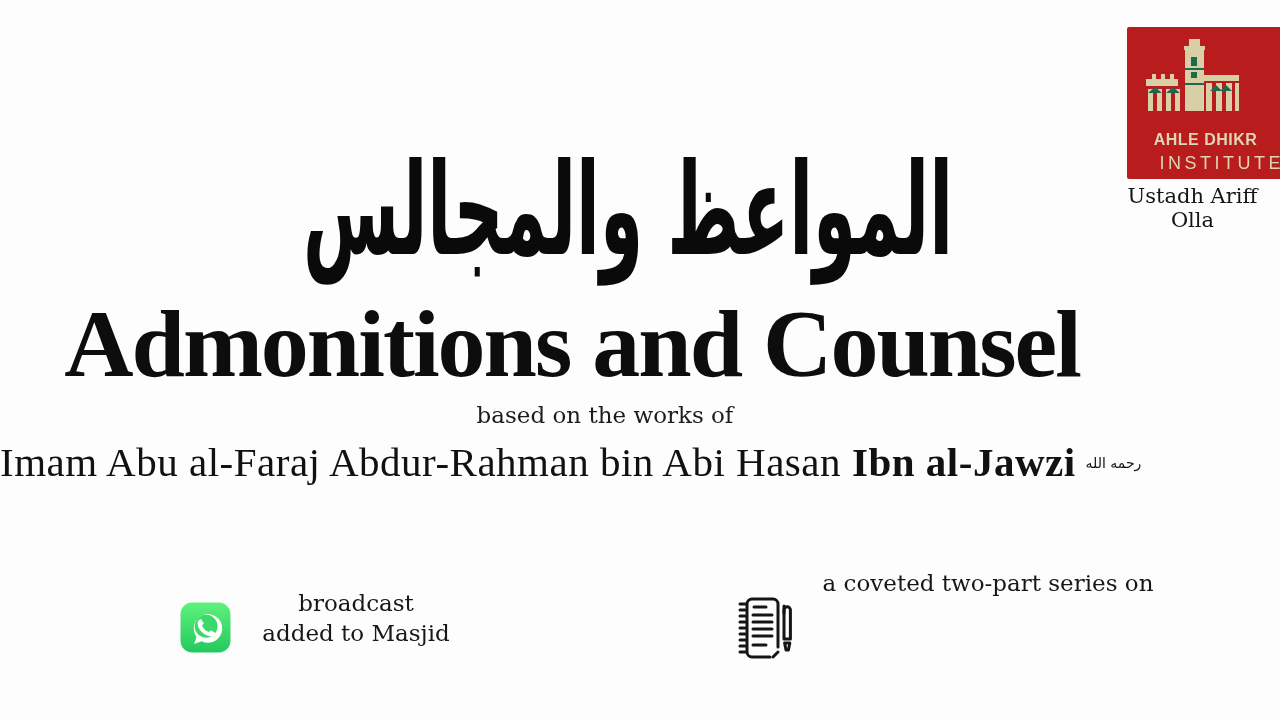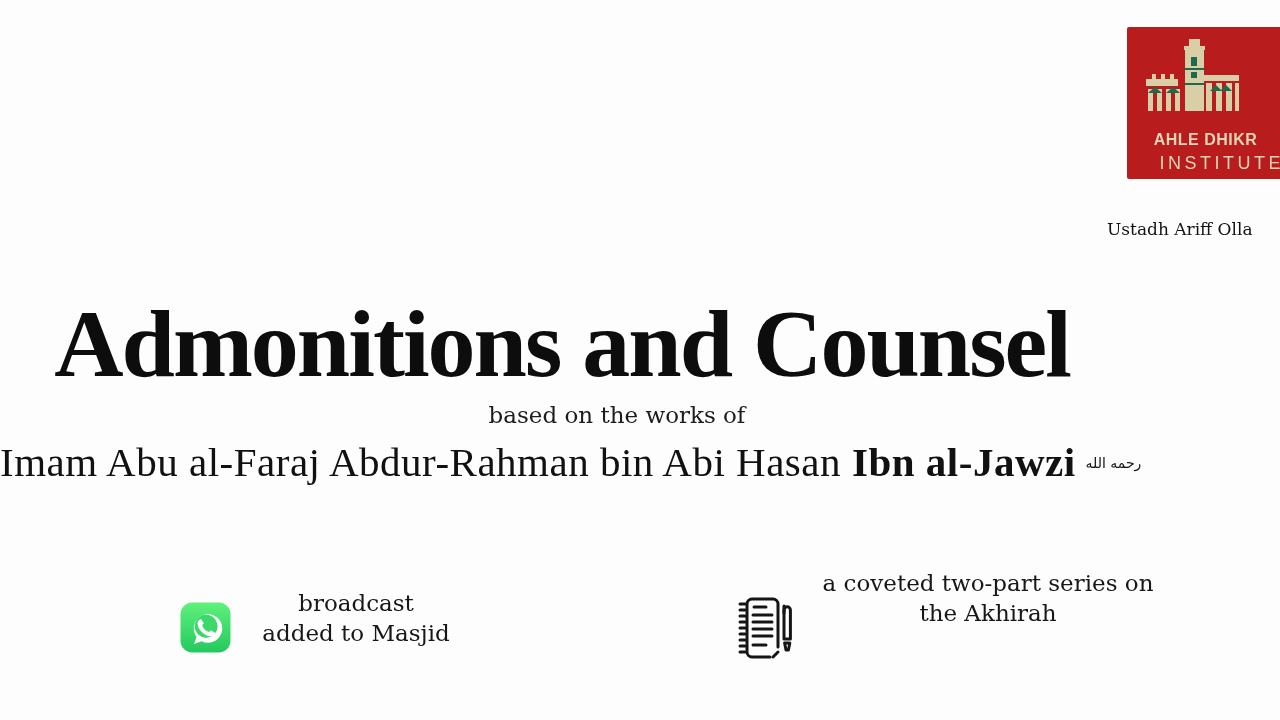--- a/index.html
+++ b/index.html
@@ -24,21 +24,21 @@
   .calligraphy svg { width: 100%; height: 100%; }
   .calligraphy text {
     font-family: "DejaVu Sans", sans-serif;
     font-weight: 700;
     fill: #0a0a0a;
   }
 
   
   .main-title {
     position: absolute;
-    left: 0;
+    left: 10px;
     top: 296px;
     width: 1124px;
     text-align: center;
     font-size: 96px;
     font-weight: 700;
     letter-spacing: -2px;
     line-height: 1.0;
     color: #0d0d0d;
     white-space: nowrap;
   }
@@ -46,21 +46,20 @@
   
   .subtitle {
     position: absolute;
     left: 0;
     top: 402px;
     width: 1210px;
     text-align: center;
     font-family: "DejaVu Serif", serif;
     font-size: 23px;
     color: #1c1c1c;
-    padding-left: 12px;
   }
 
   
   .author-line {
     position: absolute;
     left: 0;
     top: 438px;
     width: 1104px;
     text-align: center;
     font-size: 41px;
@@ -112,24 +111,24 @@
     font-size: 18px;
     letter-spacing: 3.5px;
     text-indent: 3.5px;
     color: #ded5b4;
   }
   .logo-caption {
     position: absolute;
     left: 1107px;
     top: 184px;
     width: 171px;
-    font-family: "DejaVu Serif", serif;
-    font-size: 17px;
+    text-align: center;
+    font-family: "DejaVu Serif", serif;
+    font-size: 21px;
     color: #141414;
-    margin-top: 35px;
   }
 
   
   .whatsapp-icon {
     position: absolute;
     left: 180px;
     top: 602px;
     width: 51px;
     height: 51px;
   }
@@ -162,20 +161,25 @@
     font-size: 23px;
     line-height: 1.32;
     color: #171717;
   }
 </style>
 </head>
 <body>
 
 <div class="slide">
 
+  <div class="calligraphy">
+    <svg viewBox="0 0 700 215">
+      <text x="350" y="162" text-anchor="middle" font-size="128" textLength="650" lengthAdjust="spacingAndGlyphs">المواعظ والمجالس</text>
+    </svg>
+  </div>
 
   <div class="main-title">Admonitions and Counsel</div>
 
   <div class="subtitle">based on the works of</div>
 
   <div class="author-line"><span>Imam Abu al-Faraj Abdur-Rahman bin Abi Hasan</span><span class="author-bold">Ibn al-Jawzi</span><span class="author-honorific">رحمه الله</span></div>
 
   <div class="logo-box">
     <svg class="logo-mosque" viewBox="0 0 105 94">
       <g fill="#d9cfa6">
@@ -248,16 +252,15 @@
       <path d="M20 43 h19"></path>
       <path d="M20 52 h13"></path>
 
       <path d="M51 46 V17 a3.2 3.2 0 0 1 6.4 0 V46 Z"></path>
       <path d="M51 20 v-7"></path>
       <path d="M51.6 50 h5.2 l-1.4 7 h-2.4 Z"></path>
     </svg>
   </div>
   <div class="series-text">
     <div>a coveted two-part series on</div>
-    <div>the Akhirah</div>
   </div>
 
 </div>
 
 </body></html>

